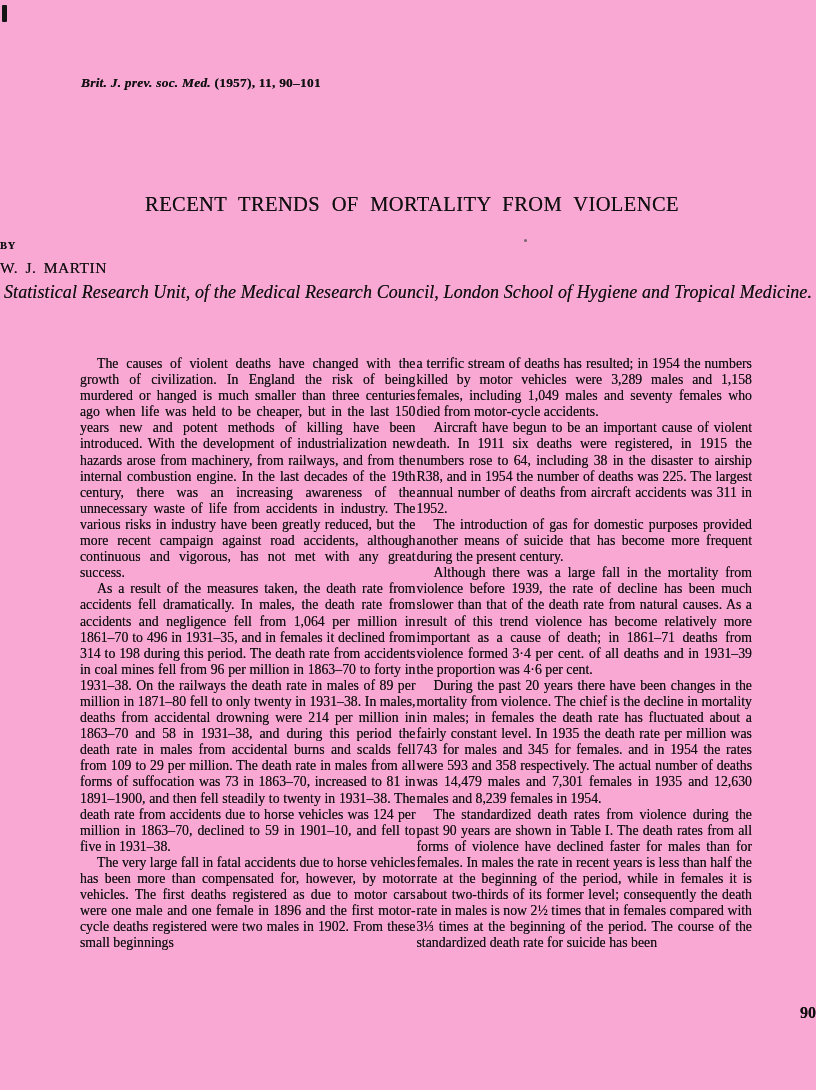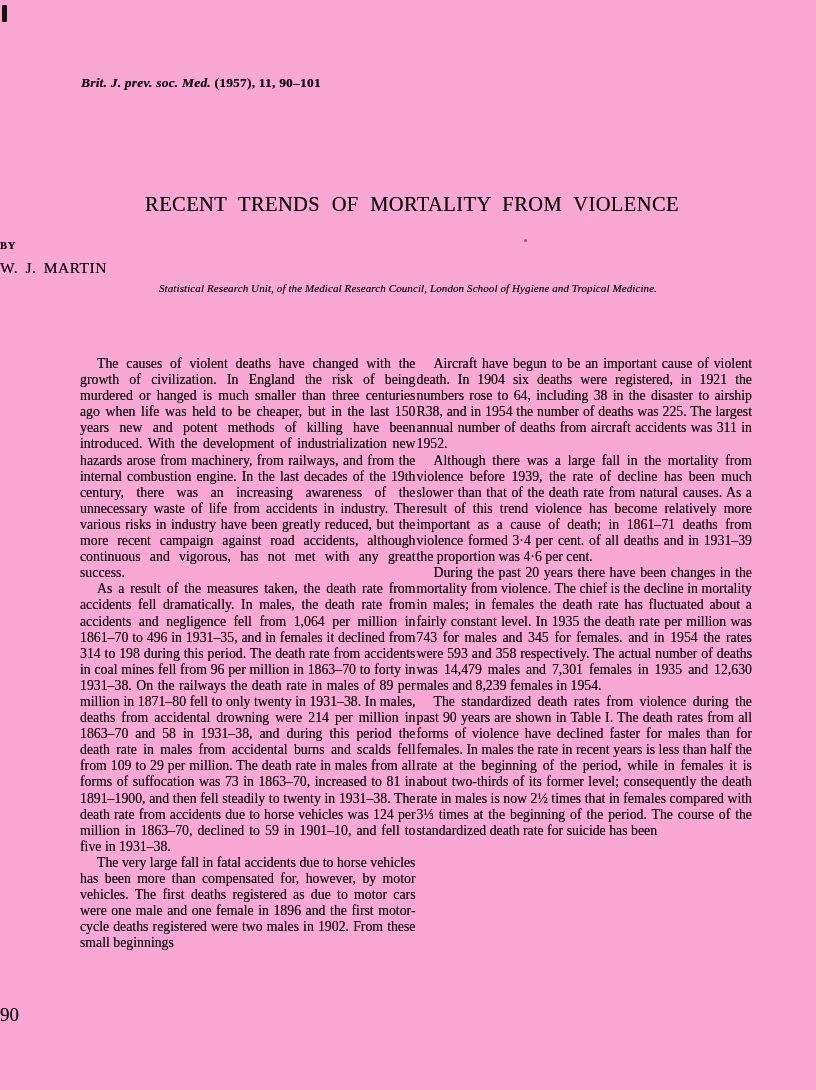--- a/index.html
+++ b/index.html
@@ -43,39 +43,39 @@
     text-align: left; font-size: 10.5px; font-weight: 700;
     letter-spacing: 0.8px;
   }
   .author {
     position: absolute; left: 0; top: 259px; width: 100%;
     font-size: 15.5px; letter-spacing: 0.5px;
     word-spacing: 3px;
   }
   .affiliation {
     position: absolute; left: 0; top: 282px; width: 100%;
-    text-align: center; font-style: italic; font-size: 11px;
+    text-align: center; font-style: italic; font-size: 18px;
     letter-spacing: 0.1px;
   }
   .columns {
     position: absolute; left: 80px; top: 356px; width: 672px;
     display: flex; gap: 1px;
   }
   .col { flex: 1 1 0; }
   .col p {
     margin: 0;
     font-size: 13.8px;
     line-height: 16.1px;
     text-align: justify;
     text-justify: inter-word;
   }
   .col p.ind { text-indent: 17px; }
   .pagenum {
     position: absolute; left: 0; top: 1004px; width: 100%;
-    text-align: left; font-size: 19px;
+    text-align: right; font-size: 16px; font-weight: bold;
   }
 </style>
 </head>
 <body>
 
 <div class="page">
 
   <div class="scan-mark"></div>
   <div class="speck"></div>
 
@@ -91,21 +91,23 @@
 
   <div class="affiliation">Statistical Research Unit, of the Medical Research Council, London School of Hygiene and Tropical Medicine.</div>
 
   <div class="columns">
     <div class="col">
       <p class="ind">The causes of violent deaths have changed with the growth of civilization.  In England the risk of being murdered or hanged is much smaller than three centuries ago when life was held to be cheaper, but in the last 150 years new and potent methods of killing have been introduced.  With the development of industrialization new hazards arose from machinery, from railways, and from the internal combustion engine.  In the last decades of the 19th century, there was an increasing awareness of the unnecessary waste of life from accidents in industry.  The various risks in industry have been greatly reduced, but the more recent campaign against road accidents, although continuous and vigorous, has not met with any great success.</p>
       <p class="ind">As a result of the measures taken, the death rate from accidents fell dramatically.  In males, the death rate from accidents and negligence fell from 1,064 per million in 1861–70 to 496 in 1931–35, and in females it declined from 314 to 198 during this period.  The death rate from accidents in coal mines fell from 96 per million in 1863–70 to forty in 1931–38.  On the railways the death rate in males of 89 per million in 1871–80 fell to only twenty in 1931–38.  In males, deaths from accidental drowning were 214 per million in 1863–70 and 58 in 1931–38, and during this period the death rate in males from accidental burns and scalds fell from 109 to 29 per million.  The death rate in males from all forms of suffocation was 73 in 1863–70, increased to 81 in 1891–1900, and then fell steadily to twenty in 1931–38.  The death rate from accidents due to horse vehicles was 124 per million in 1863–70, declined to 59 in 1901–10, and fell to five in 1931–38.</p>
       <p class="ind">The very large fall in fatal accidents due to horse vehicles has been more than compensated for, however, by motor vehicles.  The first deaths registered as due to motor cars were one male and one female in 1896 and the first motor-cycle deaths registered were two males in 1902.  From these small beginnings</p>
     </div>
     <div class="col">
-      <p class="ind">Aircraft have begun to be an important cause of violent death.  In 1904 six deaths were registered, in 1921 the numbers rose to 64, including 38 in the disaster to airship R38, and in 1954 the number of deaths was 225.  The largest annual number of deaths from aircraft accidents was 311 in 1952.</p>
+      <p>a terrific stream of deaths has resulted; in 1954 the numbers killed by motor vehicles were 3,289 males and 1,158 females, including 1,049 males and seventy females who died from motor-cycle accidents.</p>
+      <p class="ind">Aircraft have begun to be an important cause of violent death.  In 1911 six deaths were registered, in 1915 the numbers rose to 64, including 38 in the disaster to airship R38, and in 1954 the number of deaths was 225.  The largest annual number of deaths from aircraft accidents was 311 in 1952.</p>
+      <p class="ind">The introduction of gas for domestic purposes provided another means of suicide that has become more frequent during the present century.</p>
       <p class="ind">Although there was a large fall in the mortality from violence before 1939, the rate of decline has been much slower than that of the death rate from natural causes.  As a result of this trend violence has become relatively more important as a cause of death; in 1861–71 deaths from violence formed 3·4 per cent. of all deaths and in 1931–39 the proportion was 4·6 per cent.</p>
       <p class="ind">During the past 20 years there have been changes in the mortality from violence.  The chief is the decline in mortality in males; in females the death rate has fluctuated about a fairly constant level.  In 1935 the death rate per million was 743 for males and 345 for females. and in 1954 the rates were 593 and 358 respectively.  The actual number of deaths was 14,479 males and 7,301 females in 1935 and 12,630 males and 8,239 females in 1954.</p>
       <p class="ind">The standardized death rates from violence during the past 90 years are shown in Table I.  The death rates from all forms of violence have declined faster for males than for females.  In males the rate in recent years is less than half the rate at the beginning of the period, while in females it is about two-thirds of its former level; consequently the death rate in males is now 2½ times that in females compared with 3⅓ times at the beginning of the period.  The course of the standardized death rate for suicide has been</p>
     </div>
   </div>
 
   <div class="pagenum">90</div>
 
 </div>
 

